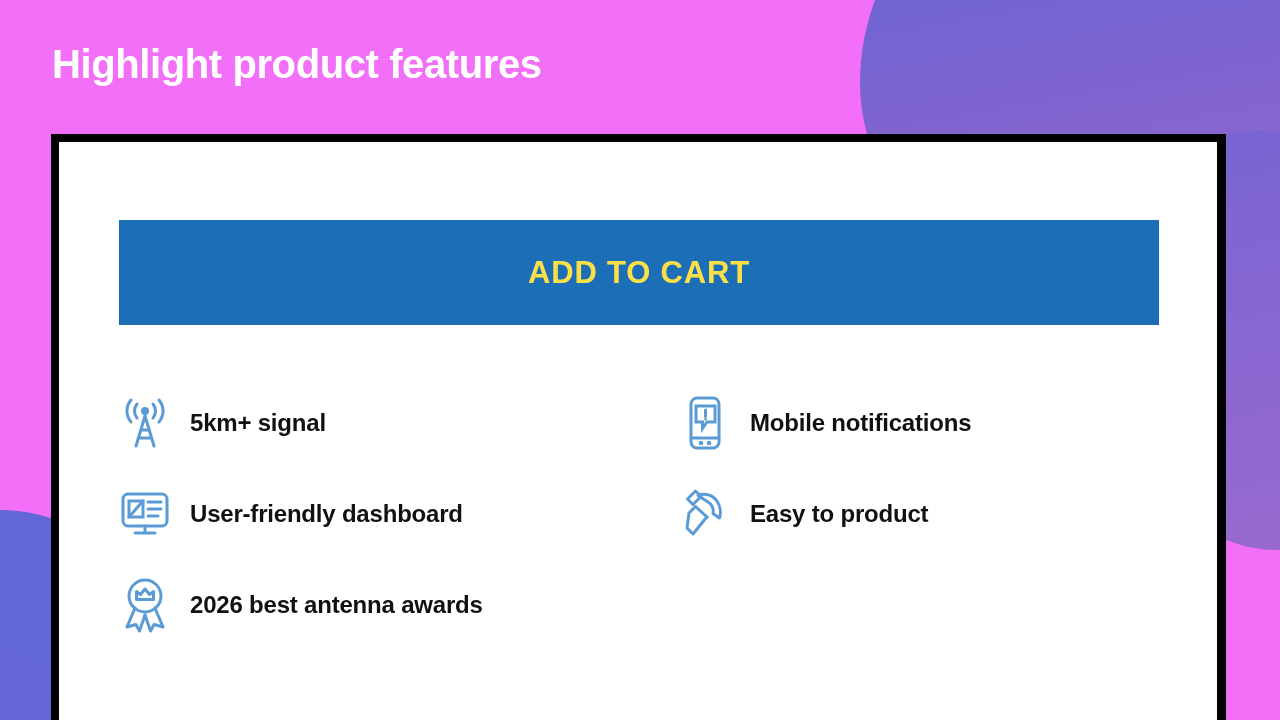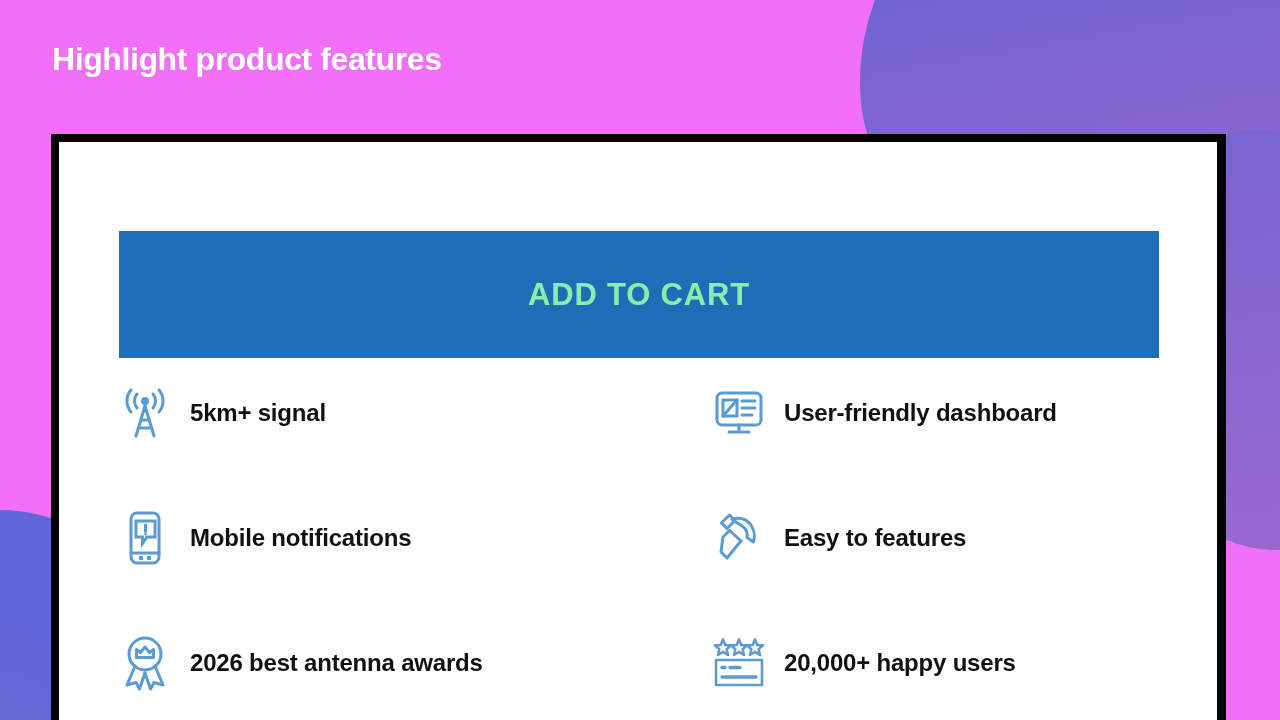--- a/index.html
+++ b/index.html
@@ -32,21 +32,21 @@
     left:-210px; bottom:-210px;
     width:400px; height:420px;
     border-radius:52% 48% 46% 54% / 48% 50% 50% 52%;
     background:linear-gradient(20deg,#7C68D4 0%,#6166D8 70%);
   }
 
   
   .headline {
     position:absolute;
     left:52px; top:42px;
-    font-size:32px;
+    font-size:40px;
     font-weight:bold;
     color:#ffffff;
     letter-spacing:-0.4px;
     line-height:1.1;
     z-index:4;
   }
 
   
   .card-frame {
     position:absolute;
@@ -67,42 +67,41 @@
     position:absolute;
     left:60px; top:-28px;
     font-size:49px;
     font-weight:bold;
     color:#1C6CB5;
     letter-spacing:-1px;
   }
 
   .cart-button {
     position:absolute;
-    left:60px; top:89px;
-    width:1040px; height:127px;
+    left:60px; top:78px;
+    width:1040px; height:105px;
     background:#1C6FB7;
     border:none;
-    color:#86efac;
+    color:#fde047;
     font-family:"Liberation Sans", sans-serif;
     font-size:31px;
     font-weight:bold;
     letter-spacing:0.8px;
     cursor:pointer;
   }
 
   
   .features {
     position:absolute;
-    left:60px; top:225px;
+    left:60px; top:235px;
     width:1040px;
     display:grid;
     grid-template-columns:560px 1fr;
     grid-auto-rows:91px;
     align-items:center;
-    gap:34px;
   }
   .feature {
     display:flex;
     align-items:center;
     gap:19px;
   }
   .feature-icon {
     width:52px; height:58px;
     flex:0 0 52px;
     display:flex; align-items:center; justify-content:center;
@@ -147,83 +146,69 @@
             <path d="M24 19 L33 49"></path>
             <path d="M20 33 H28"></path>
             <path d="M17.5 41 H30.5"></path>
           </svg>
         </span>
         <span class="feature-label">5km+ signal</span>
       </div>
 
       <div class="feature">
         <span class="feature-icon">
+          <svg width="40" height="54" viewBox="0 0 40 54" fill="none" stroke="#5B9BD5" stroke-width="3" stroke-linecap="round">
+            <rect x="6" y="2" width="28" height="50" rx="6"></rect>
+            <path d="M11 10 H30 V26 H22 L17.5 32.5 V26 H11 Z"></path>
+            <path d="M20.5 14 V20.5"></path>
+            <circle cx="20.5" cy="23.3" r="1.3" fill="#5B9BD5" stroke="none"></circle>
+            <path d="M6 42 H34"></path>
+            <circle cx="16" cy="47" r="2.3" fill="#5B9BD5" stroke="none"></circle>
+            <circle cx="24" cy="47" r="2.3" fill="#5B9BD5" stroke="none"></circle>
+          </svg>
+        </span>
+        <span class="feature-label">Mobile notifications</span>
+      </div>
+
+      <div class="feature">
+        <span class="feature-icon">
           <svg width="50" height="46" viewBox="0 0 50 46" fill="none" stroke="#5B9BD5" stroke-width="3" stroke-linecap="round">
             <rect x="3" y="3" width="44" height="32" rx="5"></rect>
             <rect x="9" y="10" width="14" height="16"></rect>
             <path d="M9 26 L23 10"></path>
             <path d="M28 11 H41"></path>
             <path d="M28 18 H41"></path>
             <path d="M28 25 H38"></path>
             <path d="M25 35 V40"></path>
             <path d="M15 42 H35"></path>
           </svg>
         </span>
         <span class="feature-label">User-friendly dashboard</span>
       </div>
 
       <div class="feature">
         <span class="feature-icon">
-          <svg width="40" height="54" viewBox="0 0 40 54" fill="none" stroke="#5B9BD5" stroke-width="3" stroke-linecap="round">
-            <rect x="6" y="2" width="28" height="50" rx="6"></rect>
-            <path d="M11 10 H30 V26 H22 L17.5 32.5 V26 H11 Z"></path>
-            <path d="M20.5 14 V20.5"></path>
-            <circle cx="20.5" cy="23.3" r="1.3" fill="#5B9BD5" stroke="none"></circle>
-            <path d="M6 42 H34"></path>
-            <circle cx="16" cy="47" r="2.3" fill="#5B9BD5" stroke="none"></circle>
-            <circle cx="24" cy="47" r="2.3" fill="#5B9BD5" stroke="none"></circle>
-          </svg>
-        </span>
-        <span class="feature-label">Mobile notifications</span>
-      </div>
-
-      <div class="feature">
-        <span class="feature-icon">
           <svg width="48" height="52" viewBox="0 0 48 52" fill="none" stroke="#5B9BD5" stroke-width="3" stroke-linecap="round" stroke-linejoin="round">
             <path d="M14.5 3 L6.5 11 L12 16.5 L20 8.5 Z"></path>
             <path d="M17 7.5 C24 4.5 32 7 36 13 C39.5 18.5 40 25.5 38.5 30 L32 25.5 C33 21 31 16 27 14 Z"></path>
             <path d="M14.5 18.5 L8 25 L6 40 L12 46 L22.5 33 L26 29" stroke-linejoin="round"></path>
             <path d="M14.5 18.5 L26 29"></path>
           </svg>
         </span>
-        <span class="feature-label">Easy to features</span>
+        <span class="feature-label">Easy to product</span>
       </div>
 
       <div class="feature">
         <span class="feature-icon">
           <svg width="48" height="56" viewBox="0 0 48 56" fill="none" stroke="#5B9BD5" stroke-width="3" stroke-linecap="round" stroke-linejoin="round">
             <circle cx="24" cy="19" r="16"></circle>
             <path d="M15.5 22.5 V14.5 L19.5 17.5 L24 12 L28.5 17.5 L32.5 14.5 V22.5 Z"></path>
             <path d="M14 31 L6 50 L15 47.5 L18.5 54 L24 38"></path>
             <path d="M34 31 L42 50 L33 47.5 L29.5 54 L24 38"></path>
           </svg>
         </span>
         <span class="feature-label">2026 best antenna awards</span>
       </div>
 
-      <div class="feature">
-        <span class="feature-icon">
-          <svg width="52" height="52" viewBox="0 0 52 52" fill="none" stroke="#5B9BD5" stroke-width="2.6" stroke-linecap="round" stroke-linejoin="round">
-            <path d="M10 2.5 L12.3 8 L18 8.4 L13.6 12.3 L15 18 L10 14.8 L5 18 L6.4 12.3 L2 8.4 L7.7 8 Z"></path>
-            <path d="M26 2.5 L28.3 8 L34 8.4 L29.6 12.3 L31 18 L26 14.8 L21 18 L22.4 12.3 L18 8.4 L23.7 8 Z"></path>
-            <path d="M42 2.5 L44.3 8 L50 8.4 L45.6 12.3 L47 18 L42 14.8 L37 18 L38.4 12.3 L34 8.4 L39.7 8 Z"></path>
-            <rect x="3" y="23" width="46" height="25"></rect>
-            <path d="M9 30.5 H12" stroke-width="3.4"></path>
-            <path d="M17 30.5 H27" stroke-width="3.4"></path>
-            <path d="M9 40 H43" stroke-width="3.4"></path>
-          </svg>
-        </span>
-        <span class="feature-label">20,000+ happy users</span>
-      </div>
 
     </div>
   </div>
 </div>
 
 </body></html>

